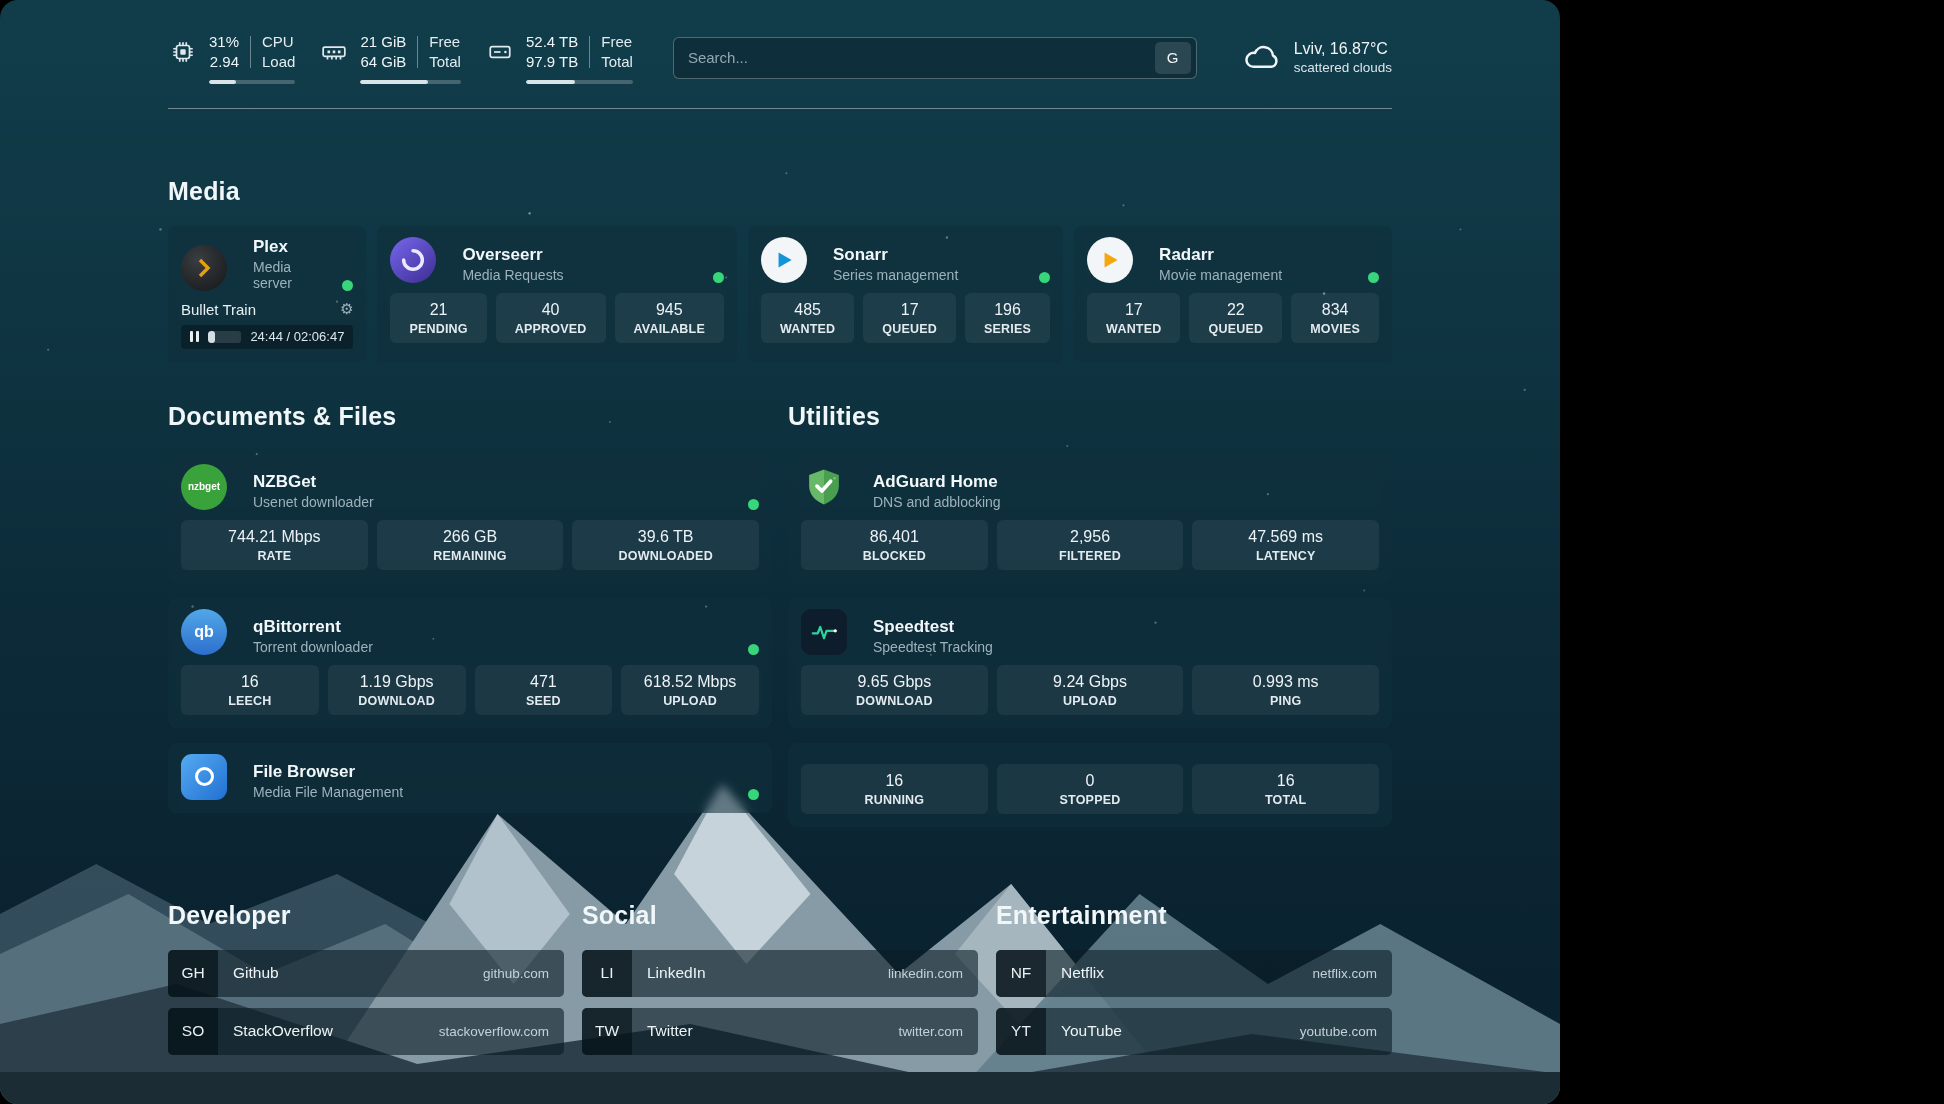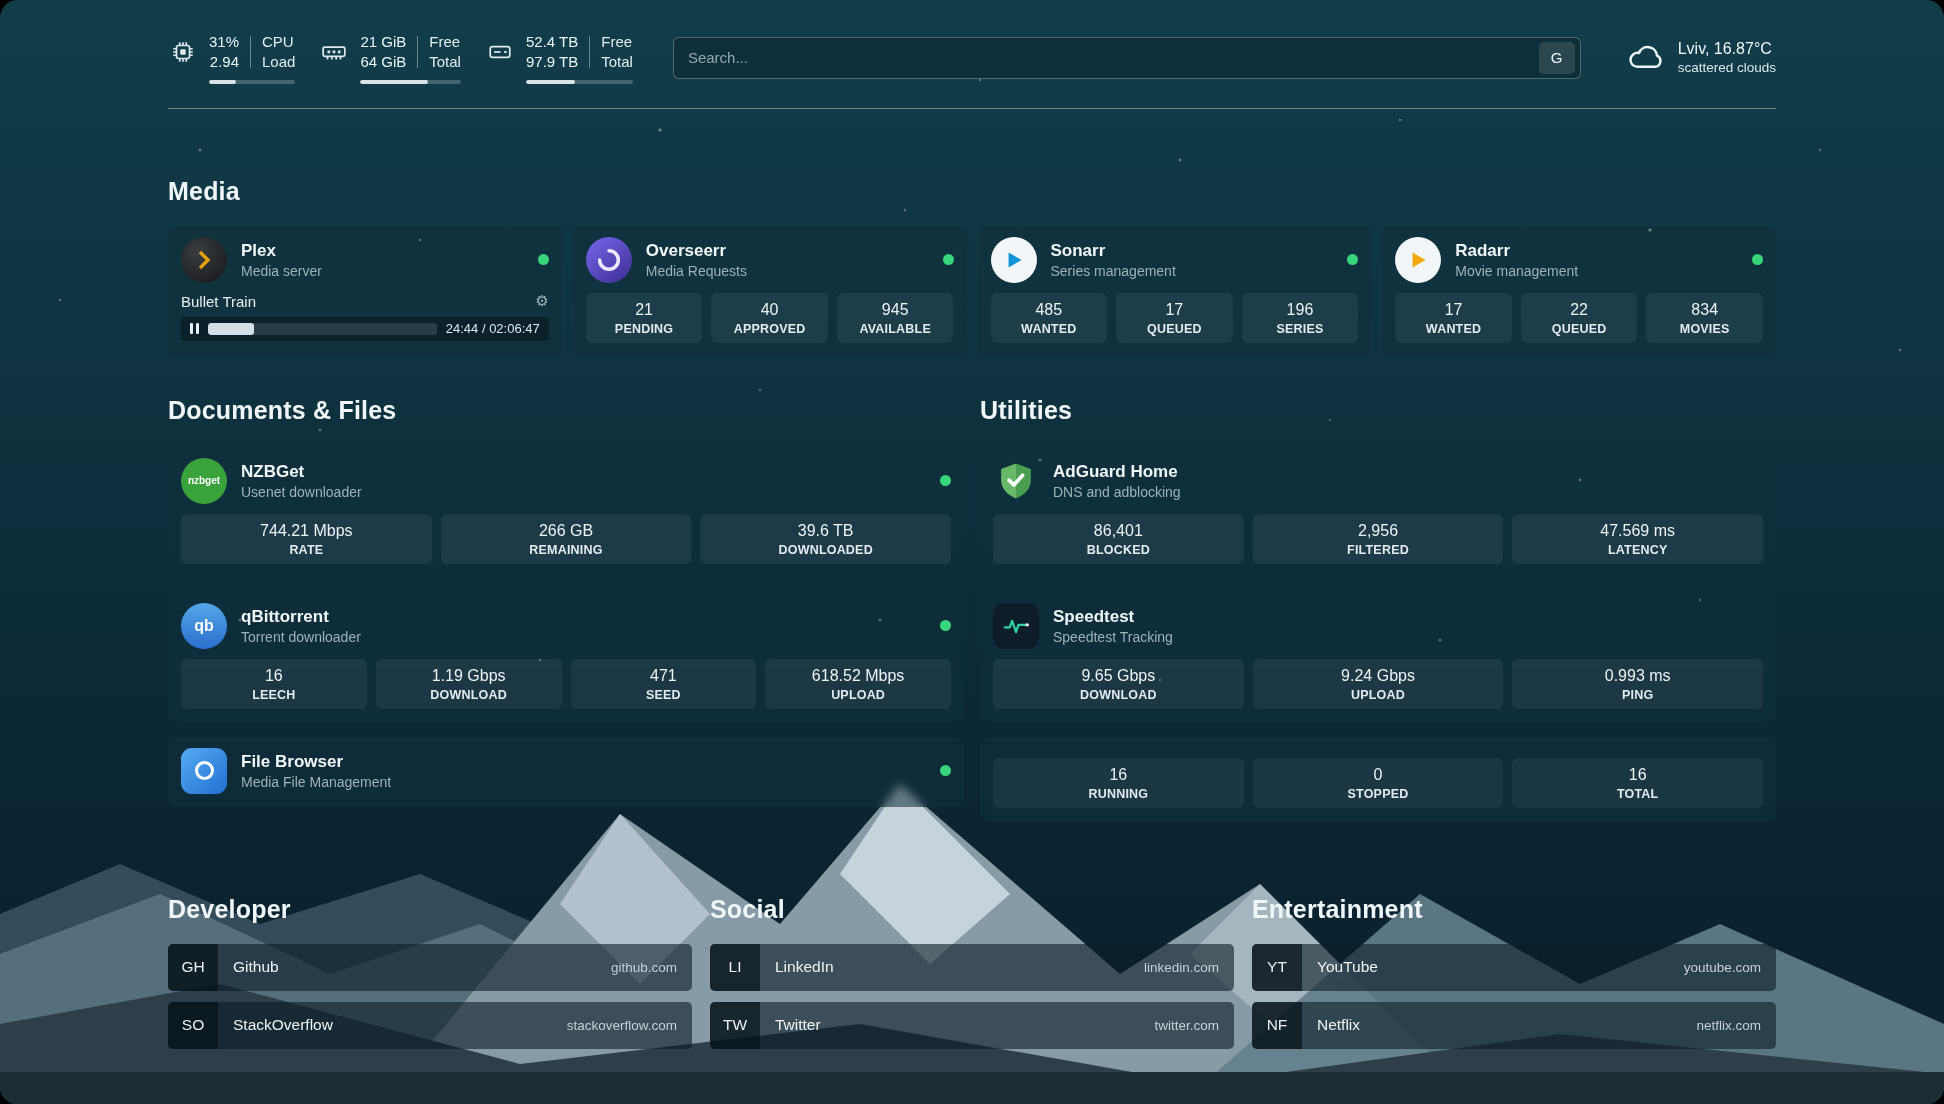--- a/index.html
+++ b/index.html
@@ -1,18 +1,18 @@
 <!DOCTYPE html>
 <html><head>
 <meta charset="utf-8">
 <style>
 *{margin:0;padding:0;box-sizing:border-box}
 html,body{width:1944px;height:1104px}
 body{background:#000;font-family:"Liberation Sans",sans-serif;color:#e9f0f3}
-.screen{position:relative;width:1944px;height:1104px;border-radius:18px;overflow:hidden;
+.screen{position:relative;width:1560px;height:1104px;border-radius:18px;overflow:hidden;
   background:linear-gradient(180deg,#113d4b 0%,#0f3441 30%,#0c2b39 55%,#0b2432 78%,#0a212f 100%)}
 .bg-art{position:absolute;bottom:0;left:0;width:100%;height:330px;pointer-events:none}
 .snow{position:absolute;top:0;left:0;width:100%;height:100%;pointer-events:none;z-index:2}
 .container{position:relative;z-index:1;padding:32px 168px 0;height:100%}
 
 
 .topbar{display:flex;align-items:center}
 .topstats{display:flex;gap:24px}
 .topstat{display:flex;flex-direction:column}
 .topstat-row{display:flex;align-items:center;gap:11px}
@@ -31,21 +31,21 @@
 .weather{display:flex;align-items:center;gap:13px;flex:none}
 .weather-main{font-size:16px;color:#f0f5f8}
 .weather-sub{font-size:13.5px;color:#dbe6ec;margin-top:2px}
 .divider{margin-top:24px;border:0;border-top:1px solid rgba(255,255,255,.4)}
 
 
 .section-title{font-size:25px;font-weight:700;color:#f1f6f8;letter-spacing:.2px}
 .st-media{margin:68px 0 20px}
 .media-row{display:grid;grid-template-columns:repeat(4,1fr);gap:11px}
 .card{background:rgba(17,48,60,.55);border-radius:8px;padding:11px 13px 13px;backdrop-filter:blur(5px)}
-.card-header{display:flex;align-items:center;gap:14px}
+.card-header{display:flex;align-items:flex-end;gap:26px}
 .app-icon{width:46px;height:46px;border-radius:50%;display:flex;align-items:center;justify-content:center;flex:none;overflow:hidden}
 .app-name{font-size:17px;font-weight:700;color:#f2f7f9}
 .app-sub{font-size:14px;color:#9db2bc;margin-top:2px}
 .dot{width:11px;height:11px;border-radius:50%;background:#37d67a;margin-left:auto;flex:none}
 .stats-row{display:flex;gap:9px;margin-top:10px}
 .stat{flex:1;background:rgba(255,255,255,.06);border-radius:6px;text-align:center;padding:8px 19px 7px}
 .stat-value{font-size:16px;color:#edf3f6}
 .stat-label{font-size:12.5px;font-weight:700;color:#e3ebef;margin-top:3px;letter-spacing:.2px}
 
 
@@ -532,27 +532,27 @@
         <div class="bm-row">
           <span class="bm-abbr">TW</span>
           <span class="bm-name">Twitter</span>
           <span class="bm-url">twitter.com</span>
         </div>
       </div>
 
       <div class="bm-col">
         <div class="section-title">Entertainment</div>
         <div class="bm-row">
+          <span class="bm-abbr">NF</span>
+          <span class="bm-name">Netflix</span>
+          <span class="bm-url">netflix.com</span>
+        </div>
+        <div class="bm-row">
           <span class="bm-abbr">YT</span>
           <span class="bm-name">YouTube</span>
           <span class="bm-url">youtube.com</span>
         </div>
-        <div class="bm-row">
-          <span class="bm-abbr">NF</span>
-          <span class="bm-name">Netflix</span>
-          <span class="bm-url">netflix.com</span>
-        </div>
 
       </div>
     </div>
 
   </div>
 </div>
 
 </body></html>

